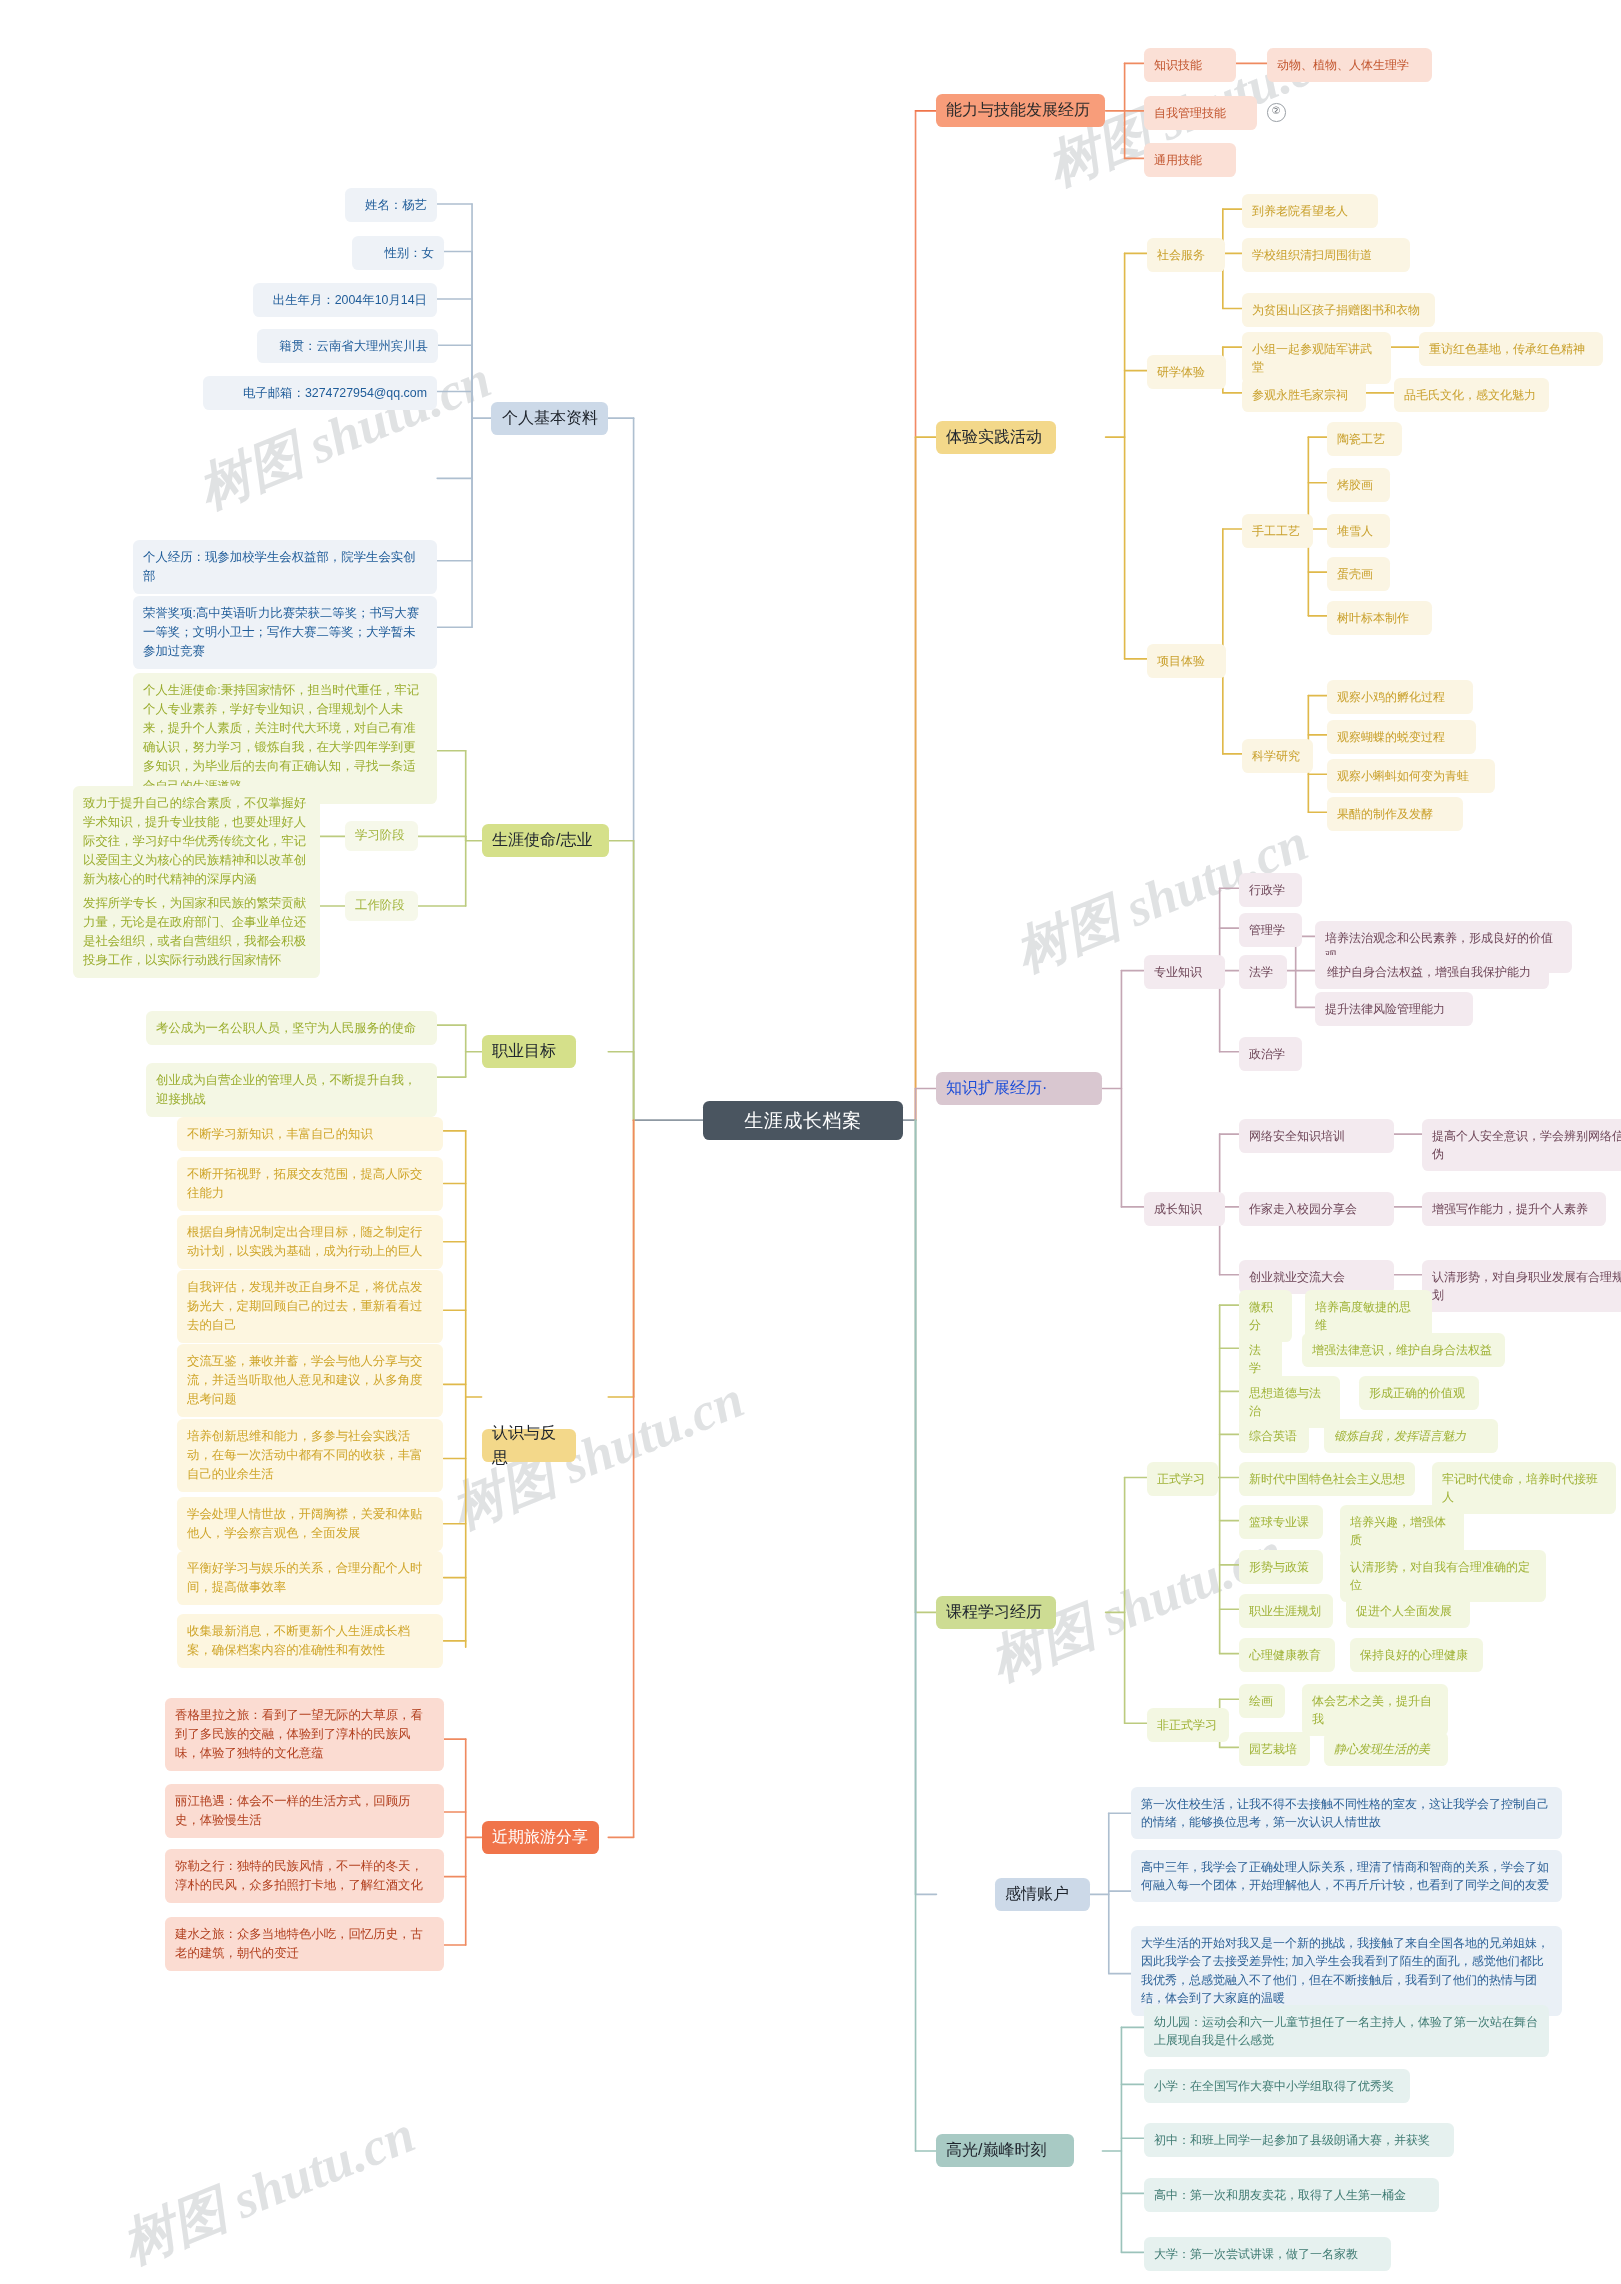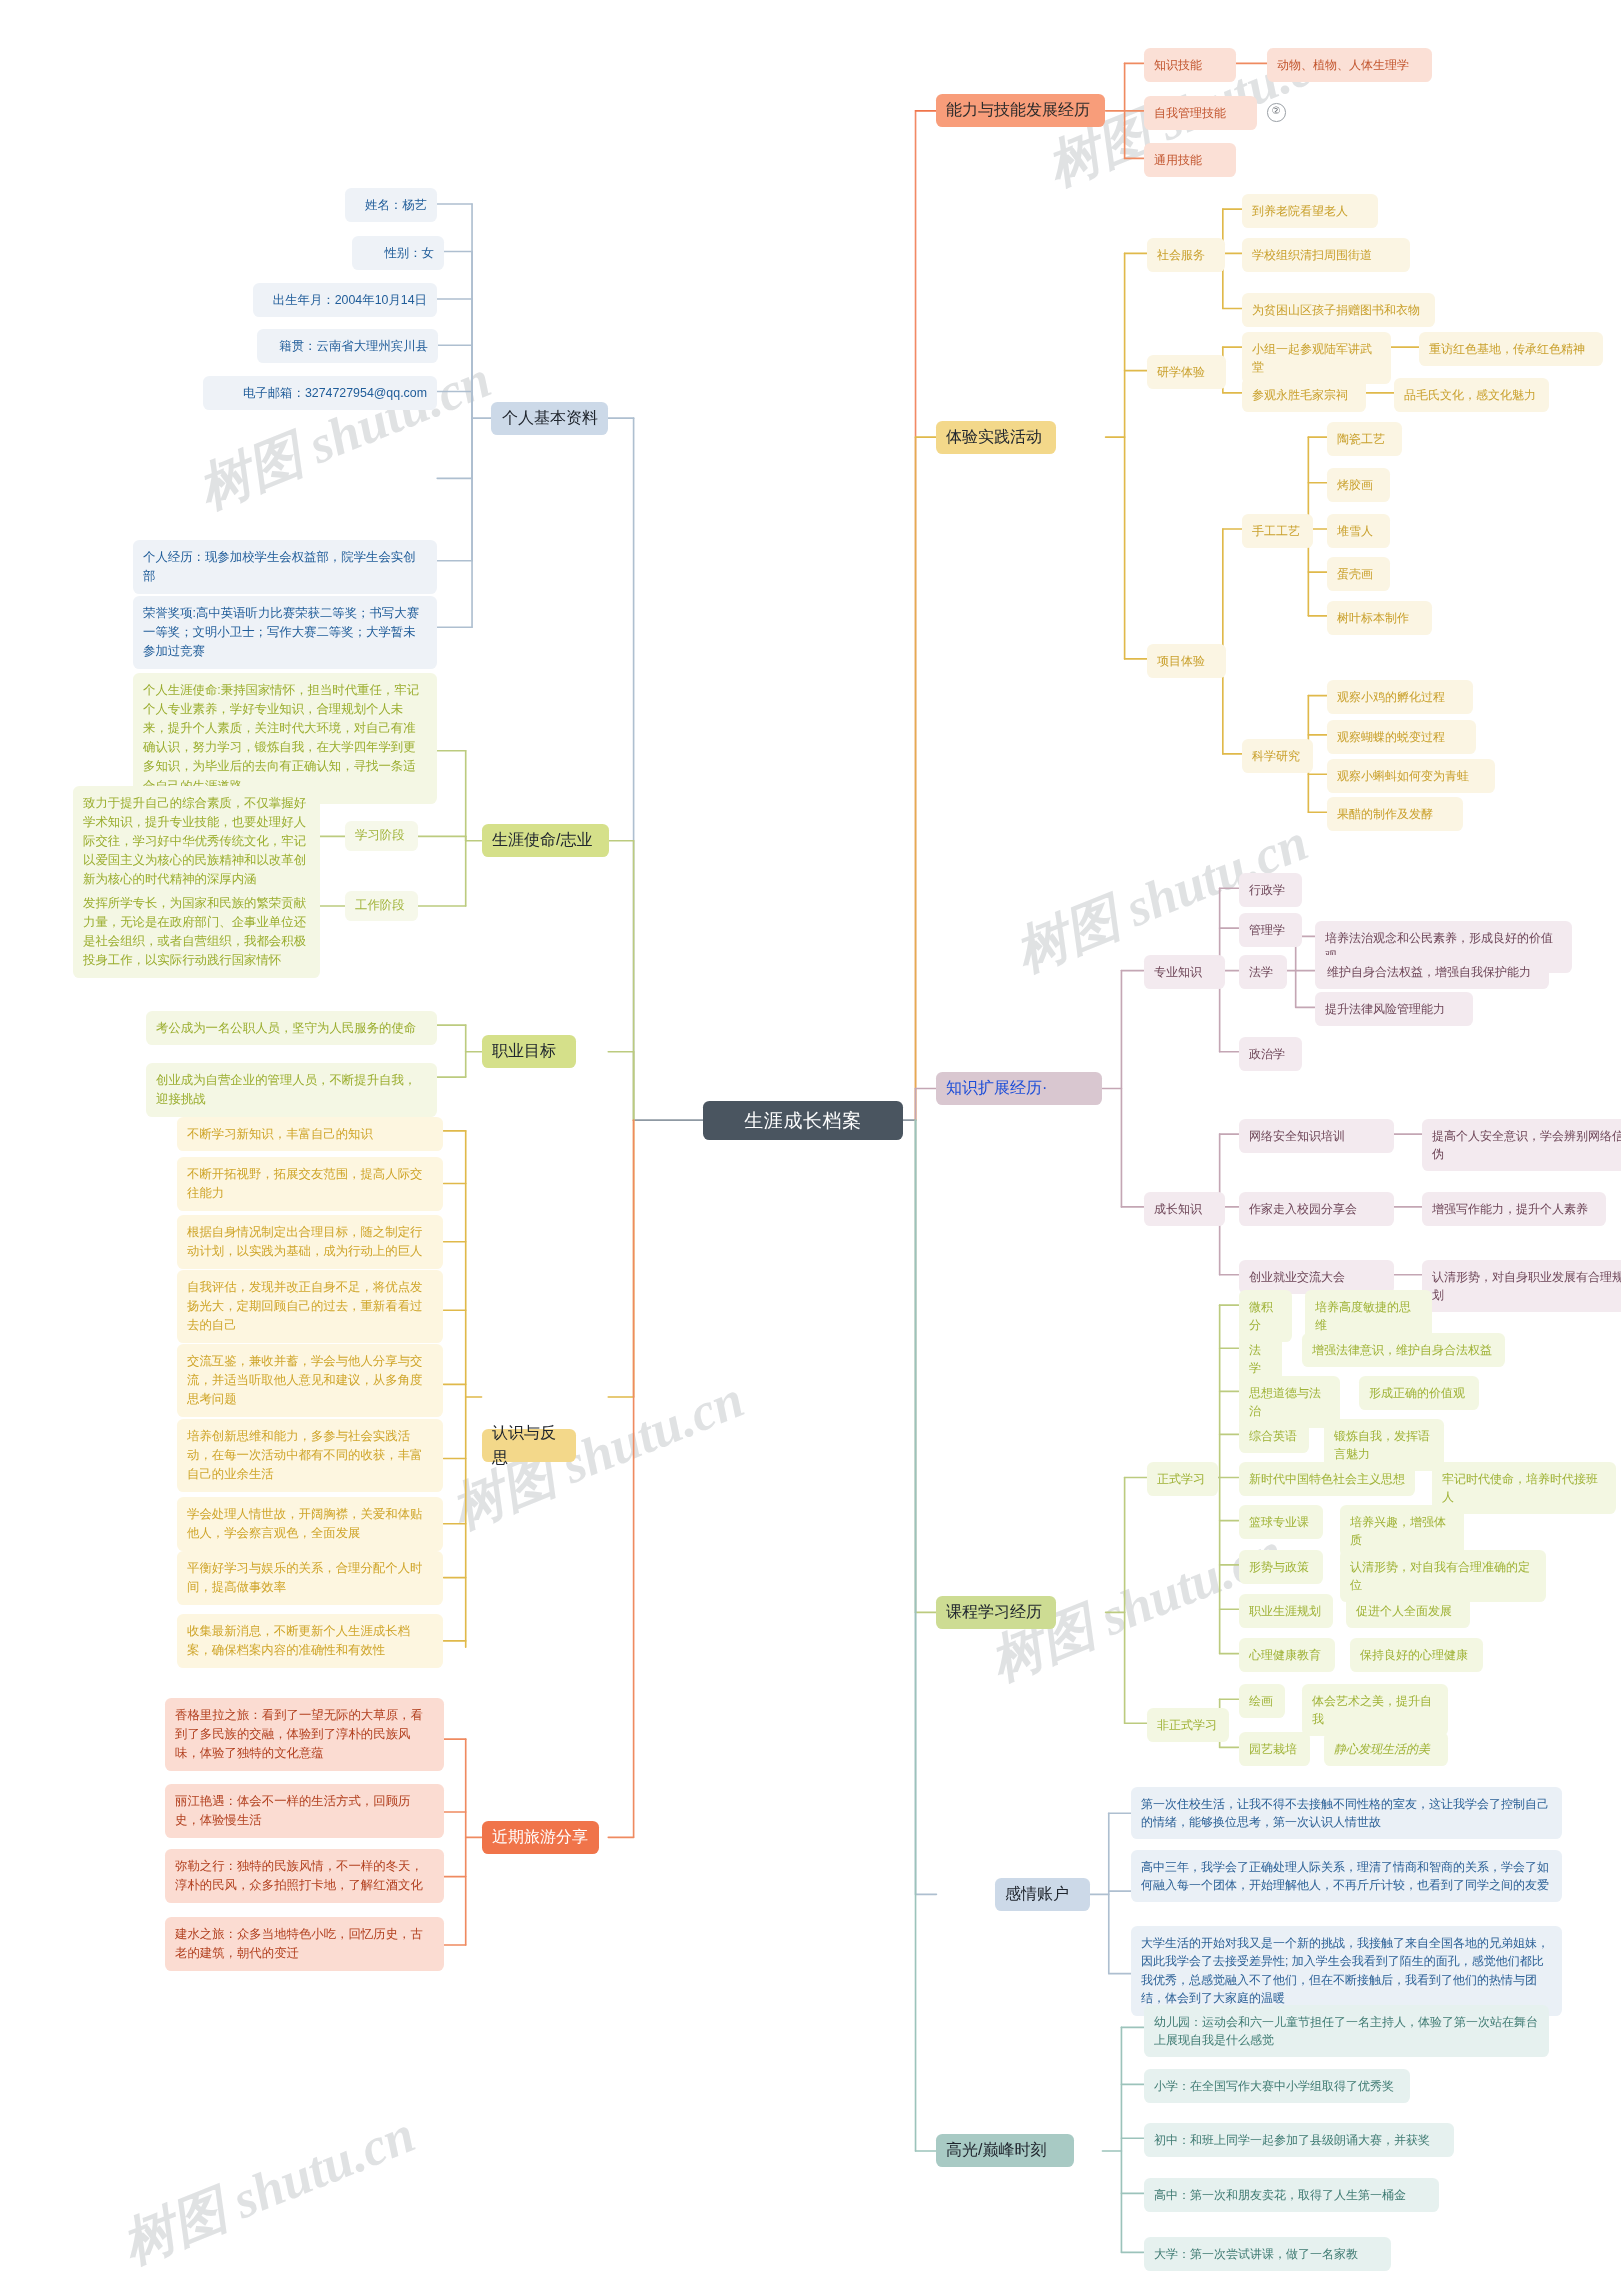--- a/index.html
+++ b/index.html
@@ -530,21 +530,21 @@
     </div>
   <div class="node leaf t-lgreen small" style="left:1239px;top:1376px;width:101px;">
     <span>思想道德与法治</span>
     </div>
   <div class="node leaf t-lgreen small" style="left:1359px;top:1376px;width:120px;">
     <span>形成正确的价值观</span>
     </div>
   <div class="node leaf t-lgreen small" style="left:1239px;top:1419px;width:70px;">
     <span>综合英语</span>
     </div>
-  <div class="node leaf t-lgreen small" style="left:1324px;top:1419px;width:120px;">
+  <div class="node leaf t-lgreen small" style="left:1324px;top:1419px;width:174px;font-style:italic;">
     <span>锻炼自我，发挥语言魅力</span>
     </div>
   <div class="node leaf t-lgreen small" style="left:1239px;top:1462px;width:176px;">
     <span>新时代中国特色社会主义思想</span>
     </div>
   <div class="node leaf t-lgreen small" style="left:1432px;top:1462px;width:184px;">
     <span>牢记时代使命，培养时代接班人</span>
     </div>
   <div class="node leaf t-lgreen small" style="left:1239px;top:1505px;width:84px;">
     <span>篮球专业课</span>

